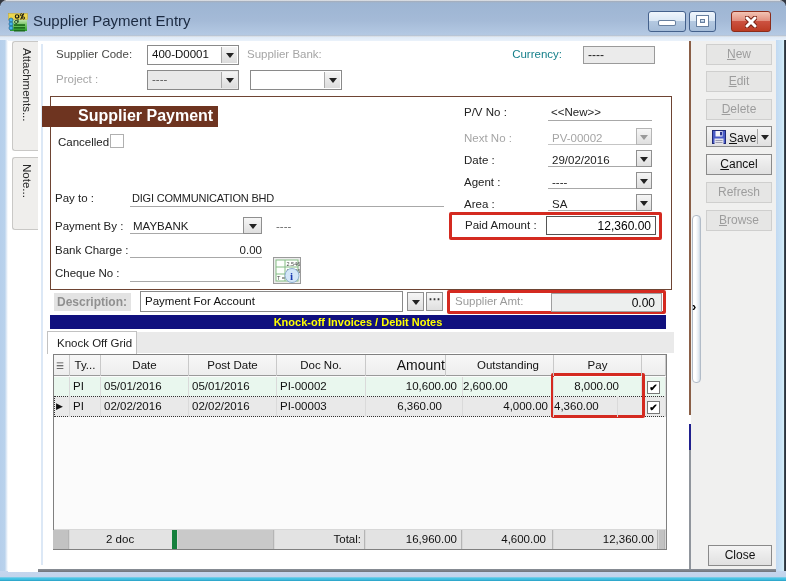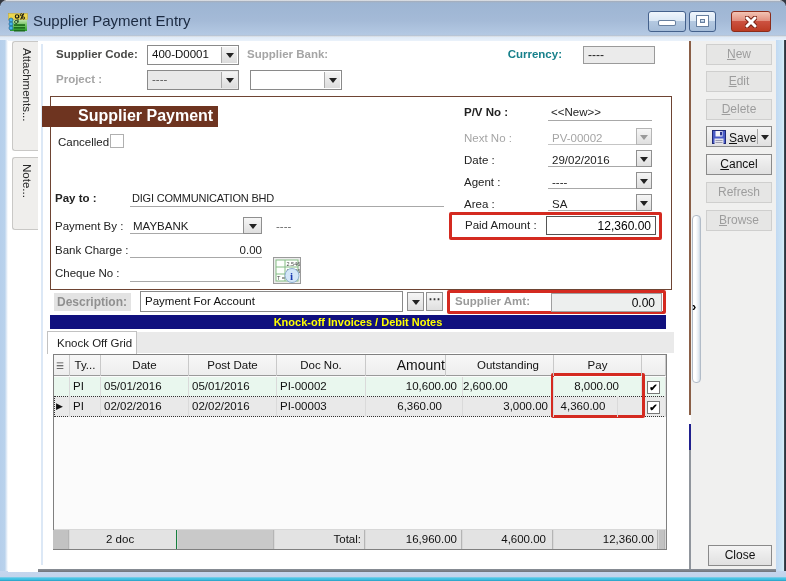--- a/index.html
+++ b/index.html
@@ -32,21 +32,21 @@
 #tabstrip { left:8px; top:41px; width:30px; height:531px; background:#fff; }
 .vtab { left:12px; width:27px; background:#efeeec; border:1px solid #c9c8c6; border-right:none;
   border-radius:3px 0 0 3px; color:#2a2a2a; font-size:11.5px;
   writing-mode:vertical-rl; text-align:left; padding-top:6px; padding-right:6px; }
 #container { left:38px; top:41px; width:653px; height:528px; background:#fff; }
 #rightpanel { left:691px; top:41px; width:85px; height:528px; background:#f0f0ef; }
 #bline { left:38px; top:569px; width:738px; height:3px;
   background:linear-gradient(to bottom,#8a8f96,#6f757d); }
 
 .lbl { font-size:11.5px; color:#222; white-space:nowrap; }
-.b { font-weight:bold; }
+.b { font-weight:normal; }
 .dis { color:#a5a5a5; }
 .combo { background:#fff; border:1px solid #8a8a8a; font-size:11.5px; color:#111; }
 .combo .txt { position:absolute; left:4px; top:2px; }
 .cbtn { position:absolute; right:1px; top:1px; bottom:1px; width:16px;
   background:linear-gradient(to bottom,#f4f4f4,#dcdcdc); border-left:1px solid #aaa; }
 .arr { position:absolute; left:50%; top:50%; width:0; height:0; margin:-2px 0 0 -4px;
   border-left:4px solid transparent; border-right:4px solid transparent; border-top:5px solid #222; }
 .arr.gray { border-top-color:#9a9a9a; }
 .flatbtn { background:linear-gradient(to bottom,#f6f6f6,#dfdfdf); border:1px solid #8f8f8f; }
 .uline { background:#a8a8a8; height:1px; }
@@ -275,26 +275,26 @@
     <div class="abs" style="left:366px;top:377px;width:97px;height:19px;border-right:1px solid #dadada;font-size:11.5px;text-align:right;padding-right:5px;line-height:19px;color:#111">10,600.00</div>
     <div class="abs" style="left:463px;top:377px;width:91px;height:19px;border-right:1px solid #dadada;font-size:11.5px;text-align:left;padding-right:5px;line-height:19px;color:#111">2,600.00</div>
     <div class="abs" style="left:554px;top:377px;width:88px;height:19px;border-right:1px solid #dadada;font-size:11.5px;text-align:right;padding-right:22px;line-height:19px;color:#111">8,000.00</div>
     <div class="abs" style="left:642px;top:377px;width:24px;height:19px;border-right:1px solid #dadada;font-size:11.5px;text-align:left;padding-left:3px;line-height:19px;color:#111"></div>
     <div class="abs" style="left:53px;top:396px;width:17px;height:21px;border-right:1px solid #dadada;font-size:11.5px;font-size:9px;text-align:left;padding-left:3px;line-height:21px;color:#111">▶</div>
     <div class="abs" style="left:70px;top:396px;width:31px;height:21px;border-right:1px solid #dadada;font-size:11.5px;text-align:left;padding-left:3px;line-height:21px;color:#111">PI</div>
     <div class="abs" style="left:101px;top:396px;width:88px;height:21px;border-right:1px solid #dadada;font-size:11.5px;text-align:left;padding-left:3px;line-height:21px;color:#111">02/02/2016</div>
     <div class="abs" style="left:189px;top:396px;width:88px;height:21px;border-right:1px solid #dadada;font-size:11.5px;text-align:left;padding-left:3px;line-height:21px;color:#111">02/02/2016</div>
     <div class="abs" style="left:277px;top:396px;width:89px;height:21px;border-right:1px solid #dadada;font-size:11.5px;text-align:left;padding-left:3px;line-height:21px;color:#111">PI-00003</div>
     <div class="abs" style="left:366px;top:396px;width:97px;height:21px;border-right:1px solid #dadada;font-size:11.5px;text-align:right;padding-right:20px;line-height:21px;color:#111">6,360.00</div>
-    <div class="abs" style="left:463px;top:396px;width:91px;height:21px;border-right:1px solid #dadada;font-size:11.5px;text-align:right;padding-right:5px;line-height:21px;color:#111">3,000.00</div>
-    <div class="abs" style="left:554px;top:396px;width:64px;height:21px;border-right:1px solid #dadada;font-size:11.5px;text-align:center;padding-right:5px;line-height:21px;color:#111">4,360.00</div>
+    <div class="abs" style="left:463px;top:396px;width:91px;height:21px;border-right:1px solid #dadada;font-size:11.5px;text-align:right;padding-right:5px;line-height:21px;color:#111">4,000.00</div>
+    <div class="abs" style="left:554px;top:396px;width:64px;height:21px;border-right:1px solid #dadada;font-size:11.5px;text-align:left;padding-right:5px;line-height:21px;color:#111">4,360.00</div>
     <div class="abs" style="left:642px;top:396px;width:24px;height:21px;border-right:1px solid #dadada;font-size:11.5px;text-align:left;padding-left:3px;line-height:21px;color:#111"></div>
     <div class="abs" style="left:647px;top:381px;width:13px;height:13px;background:#fff;border:1px solid #777;font-size:10px;line-height:12px;text-align:center;font-weight:bold">✔</div>
     <div class="abs" style="left:647px;top:401px;width:13px;height:13px;background:#fff;border:1px solid #777;font-size:10px;line-height:12px;text-align:center;font-weight:bold">✔</div>
     <div class="abs" style="left:53px;top:530px;width:16px;height:19px;background:#c2c2c2;border-right:1px solid #b5b5b5;font-size:11.5px;text-align:left;padding-left:3px;line-height:19px;color:#111"></div>
-    <div class="abs" style="left:70px;top:530px;width:107px;height:19px;background:#e3e3e3;border-right:1px solid #15803d;font-size:11.5px;text-align:left;padding-left:36px;line-height:19px;color:#111">2 doc</div>
+    <div class="abs" style="left:70px;top:530px;width:107px;height:19px;background:#e3e3e3;border-right:5px solid #15803d;font-size:11.5px;text-align:left;padding-left:36px;line-height:19px;color:#111">2 doc</div>
     <div class="abs" style="left:178px;top:530px;width:96px;height:19px;background:#c9c9c9;border-right:1px solid #b5b5b5;font-size:11.5px;text-align:left;padding-left:3px;line-height:19px;color:#111"></div>
     <div class="abs" style="left:275px;top:530px;width:90px;height:19px;background:#e3e3e3;border-right:1px solid #b5b5b5;font-size:11.5px;text-align:right;padding-right:3px;line-height:19px;color:#111">Total:</div>
     <div class="abs" style="left:366px;top:530px;width:96px;height:19px;background:#e3e3e3;border-right:1px solid #b5b5b5;font-size:11.5px;text-align:right;padding-right:4px;line-height:19px;color:#111">16,960.00</div>
     <div class="abs" style="left:463px;top:530px;width:90px;height:19px;background:#e3e3e3;border-right:1px solid #b5b5b5;font-size:11.5px;text-align:right;padding-right:6px;line-height:19px;color:#111">4,600.00</div>
     <div class="abs" style="left:554px;top:530px;width:104px;height:19px;background:#e3e3e3;border-right:1px solid #b5b5b5;font-size:11.5px;text-align:right;padding-right:3px;line-height:19px;color:#111">12,360.00</div>
     <div class="abs" style="left:659px;top:530px;width:6px;height:19px;background:#c2c2c2;border-right:1px solid #b5b5b5;font-size:11.5px;text-align:left;padding-left:0px;line-height:19px;color:#111"></div>
   </div>
 
 </body></html>

